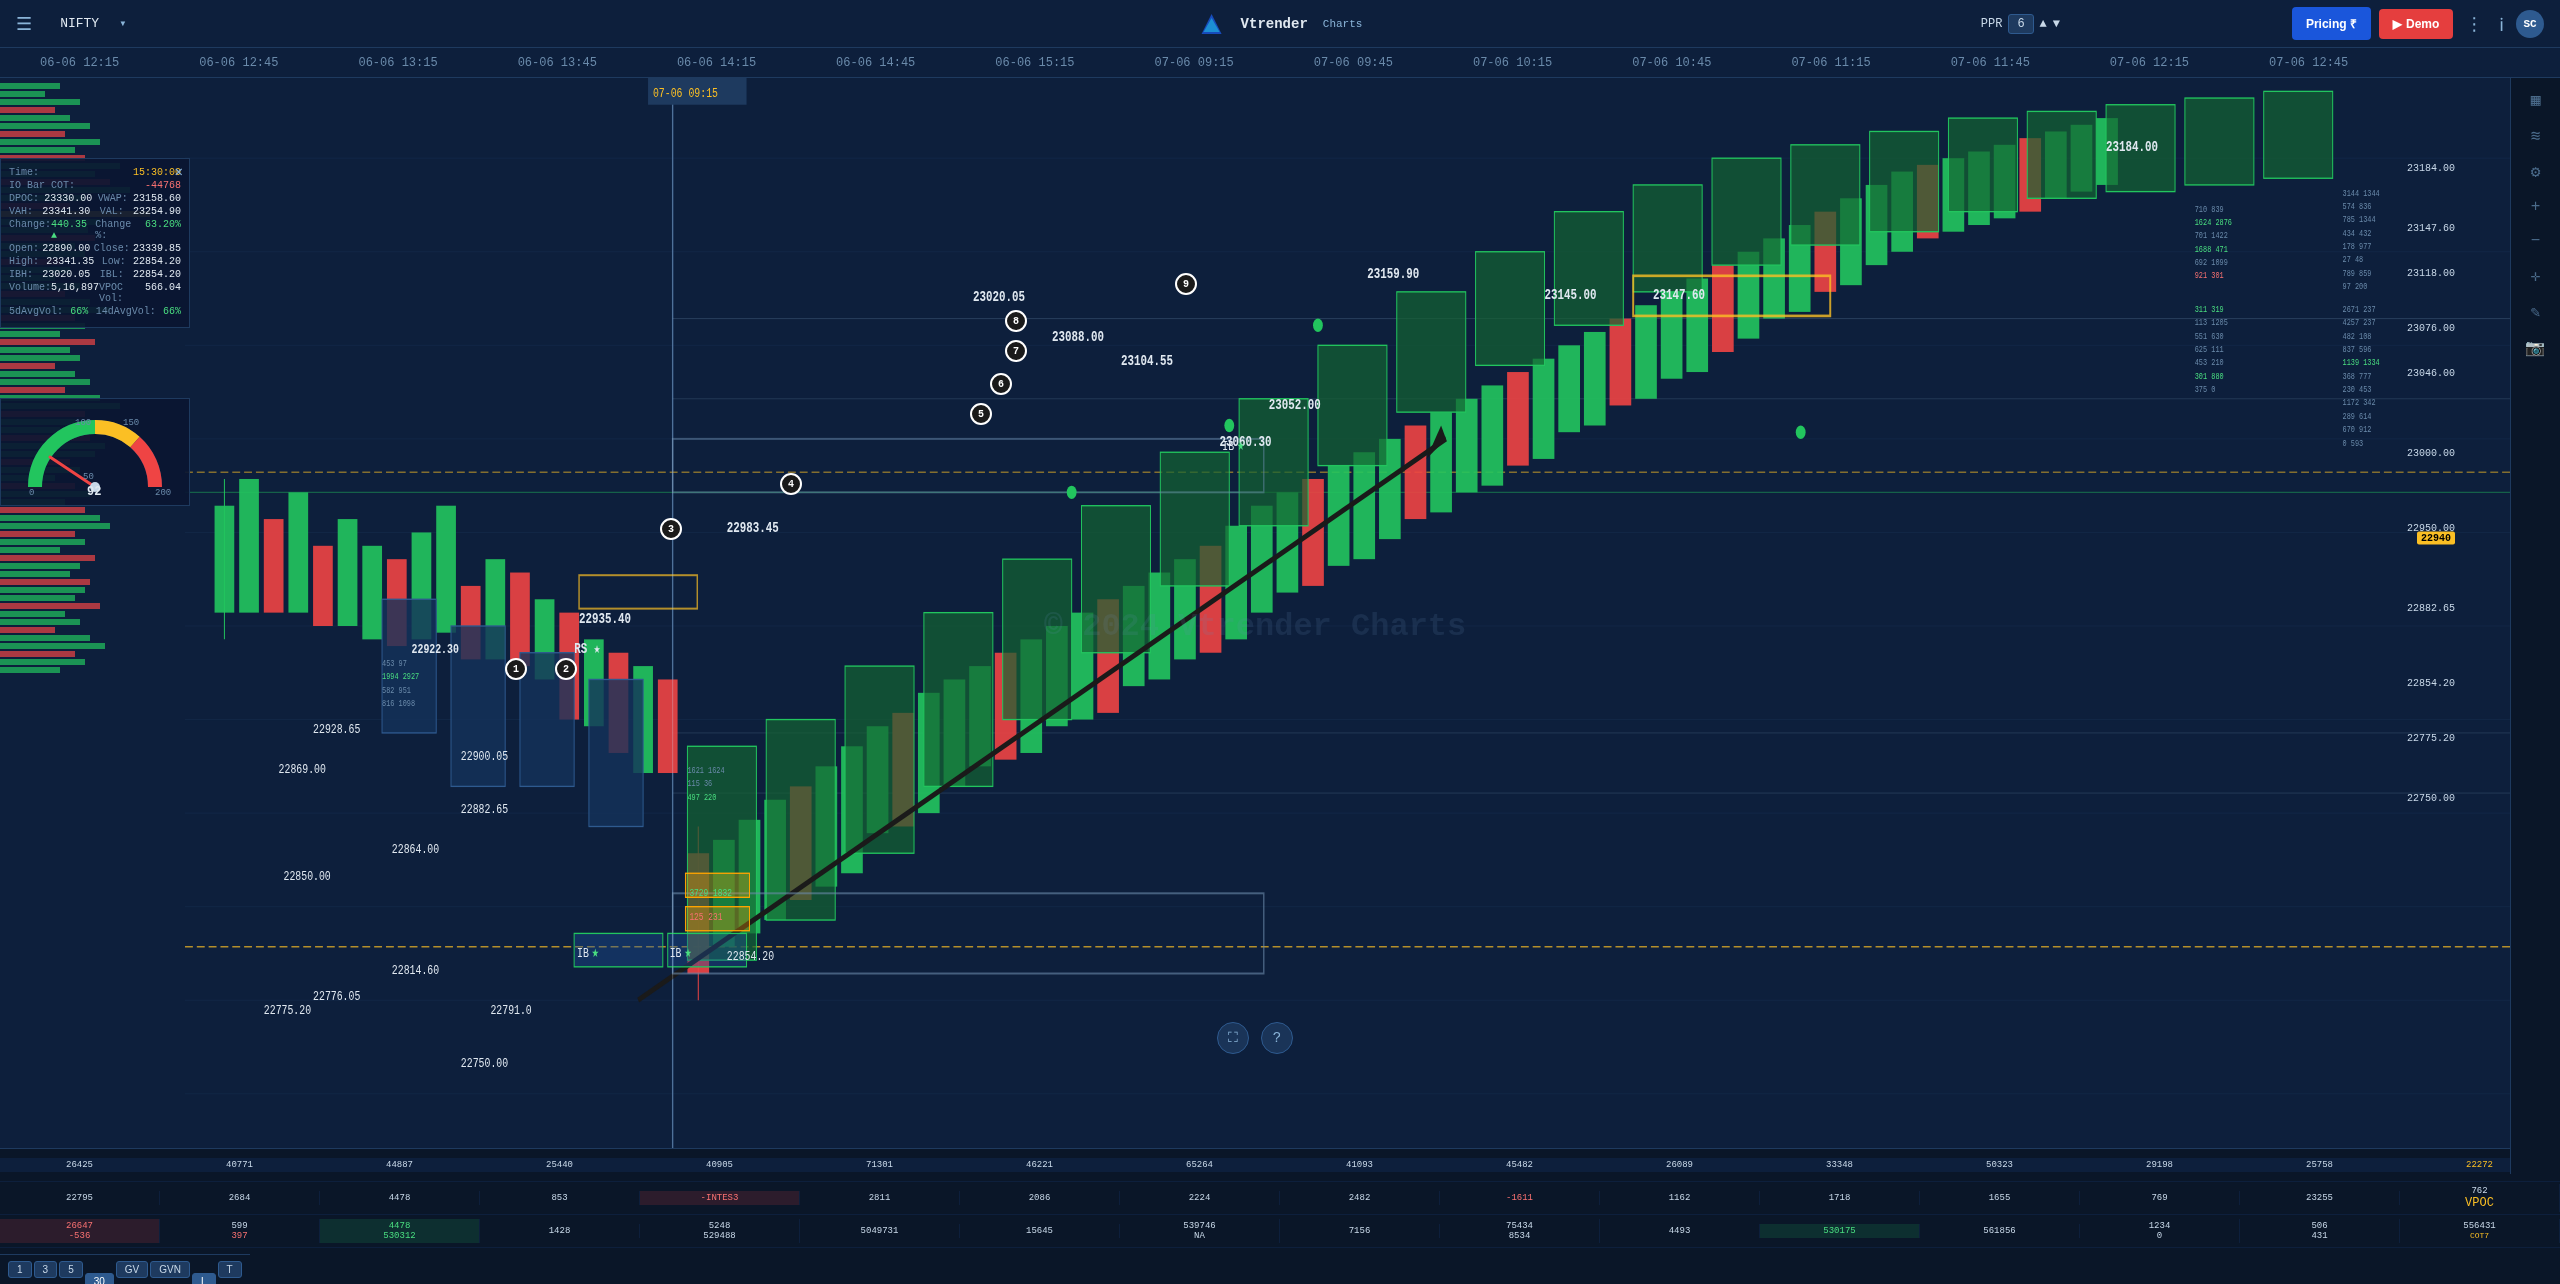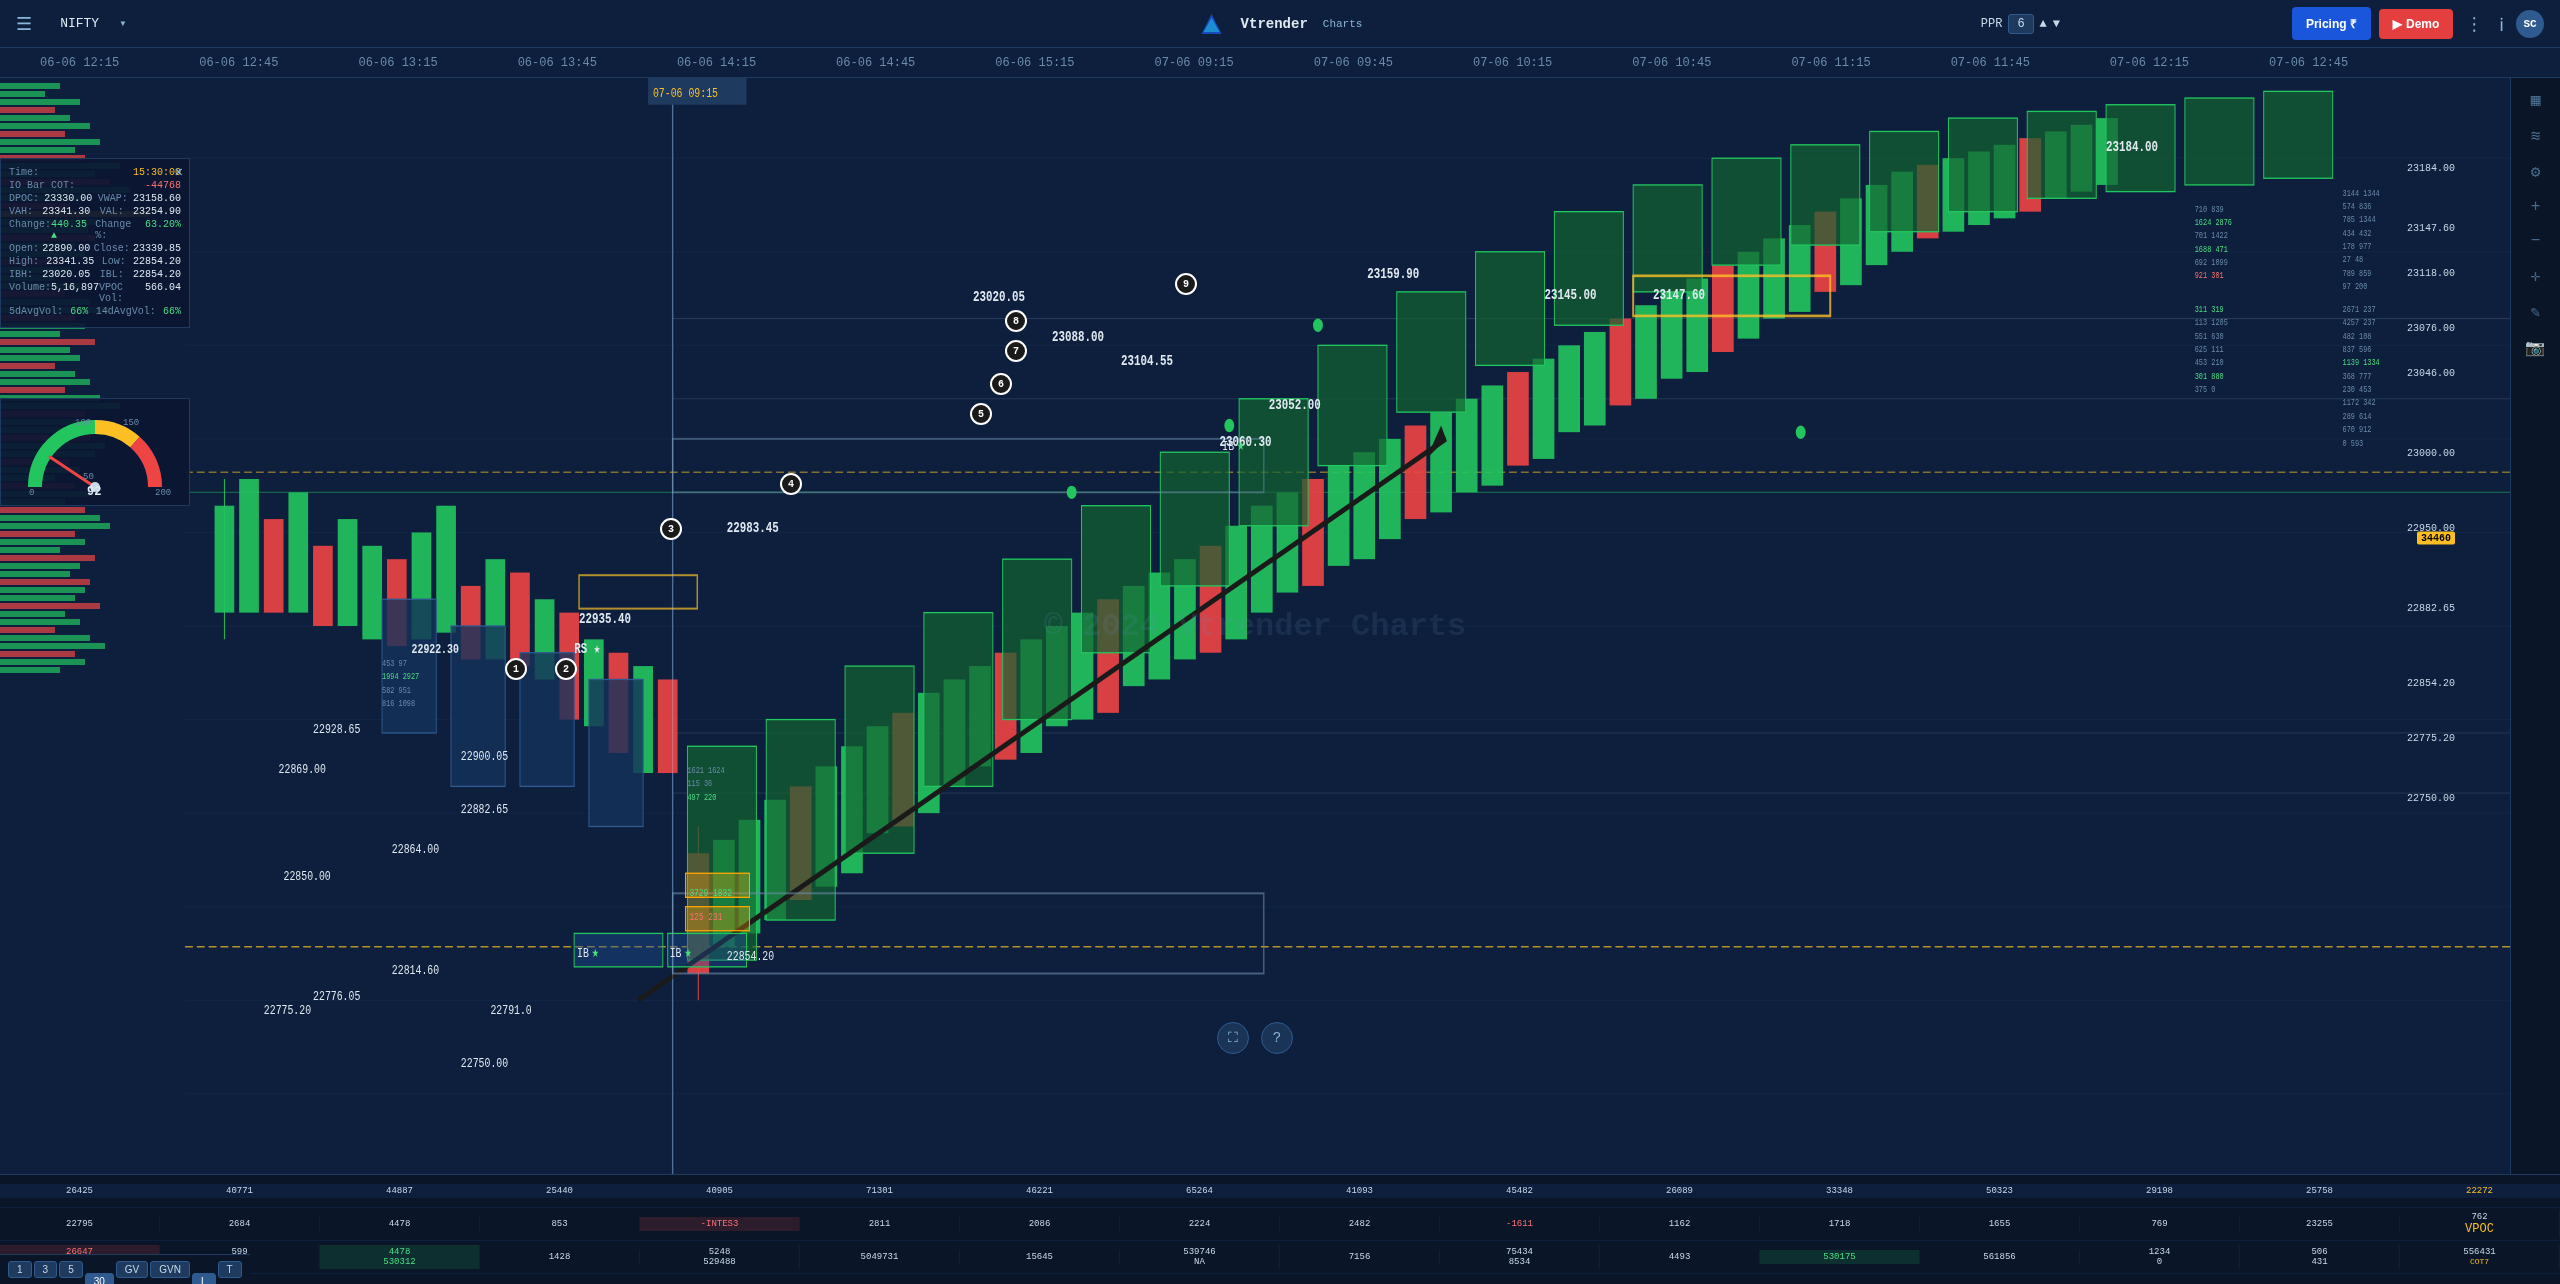--- a/index.html
+++ b/index.html
@@ -218,21 +218,21 @@
       border-radius: 2px;
       font-weight: bold;
     }
 
     
     #bottom-section {
       position: absolute;
       bottom: 0;
       left: 0;
       right: 0;
-      height: 110px;
+      height: 136px;
       background: #0a1628;
       border-top: 1px solid #1e3a5f;
     }
     #volume-row1, #volume-row2, #volume-row3 {
       display: flex;
       height: 33px;
       border-bottom: 1px solid #0d1f3c;
       font-size: 9px;
       align-items: center;
     }
@@ -849,21 +849,21 @@
   <div class="price-label" style="top:150px;">23147.60</div>
   <div class="price-label" style="top:195px;">23118.00</div>
   <div class="price-label" style="top:250px;">23076.00</div>
   <div class="price-label" style="top:295px;">23046.00</div>
   <div class="price-label" style="top:375px;">23000.00</div>
   <div class="price-label" style="top:450px;">22950.00</div>
   <div class="price-label" style="top:530px;">22882.65</div>
   <div class="price-label" style="top:605px;">22854.20</div>
   <div class="price-label" style="top:660px;">22775.20</div>
   <div class="price-label" style="top:720px;">22750.00</div>
-  <div class="price-label highlight" style="top:460px;">34460</div>
+  <div class="price-label highlight" style="top:460px;">22940</div>
 
   <div id="center-controls">
     <div class="ctrl-btn">⛶</div>
     <div class="ctrl-btn">?</div>
   </div>
 </div>
 
 <div id="right-sidebar">
   <span class="sidebar-icon">▦</span>
   <span class="sidebar-icon">≋</span>

